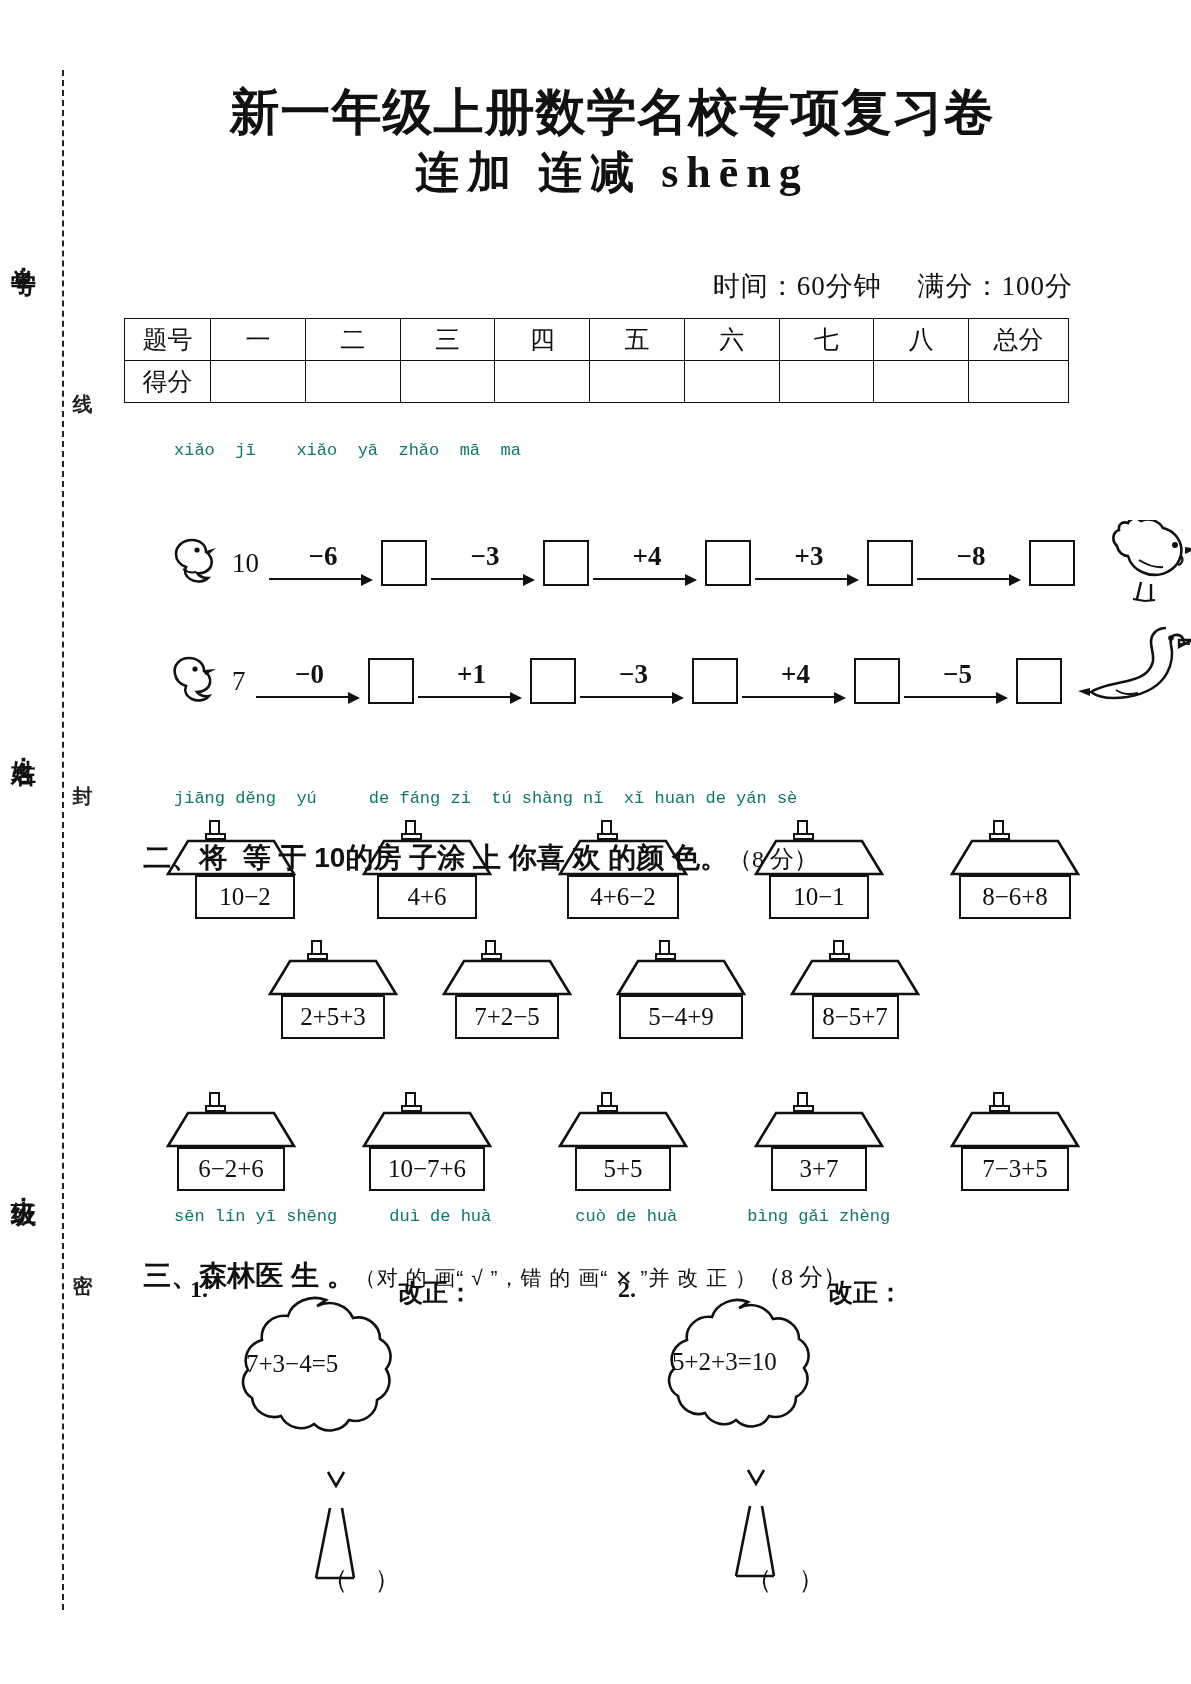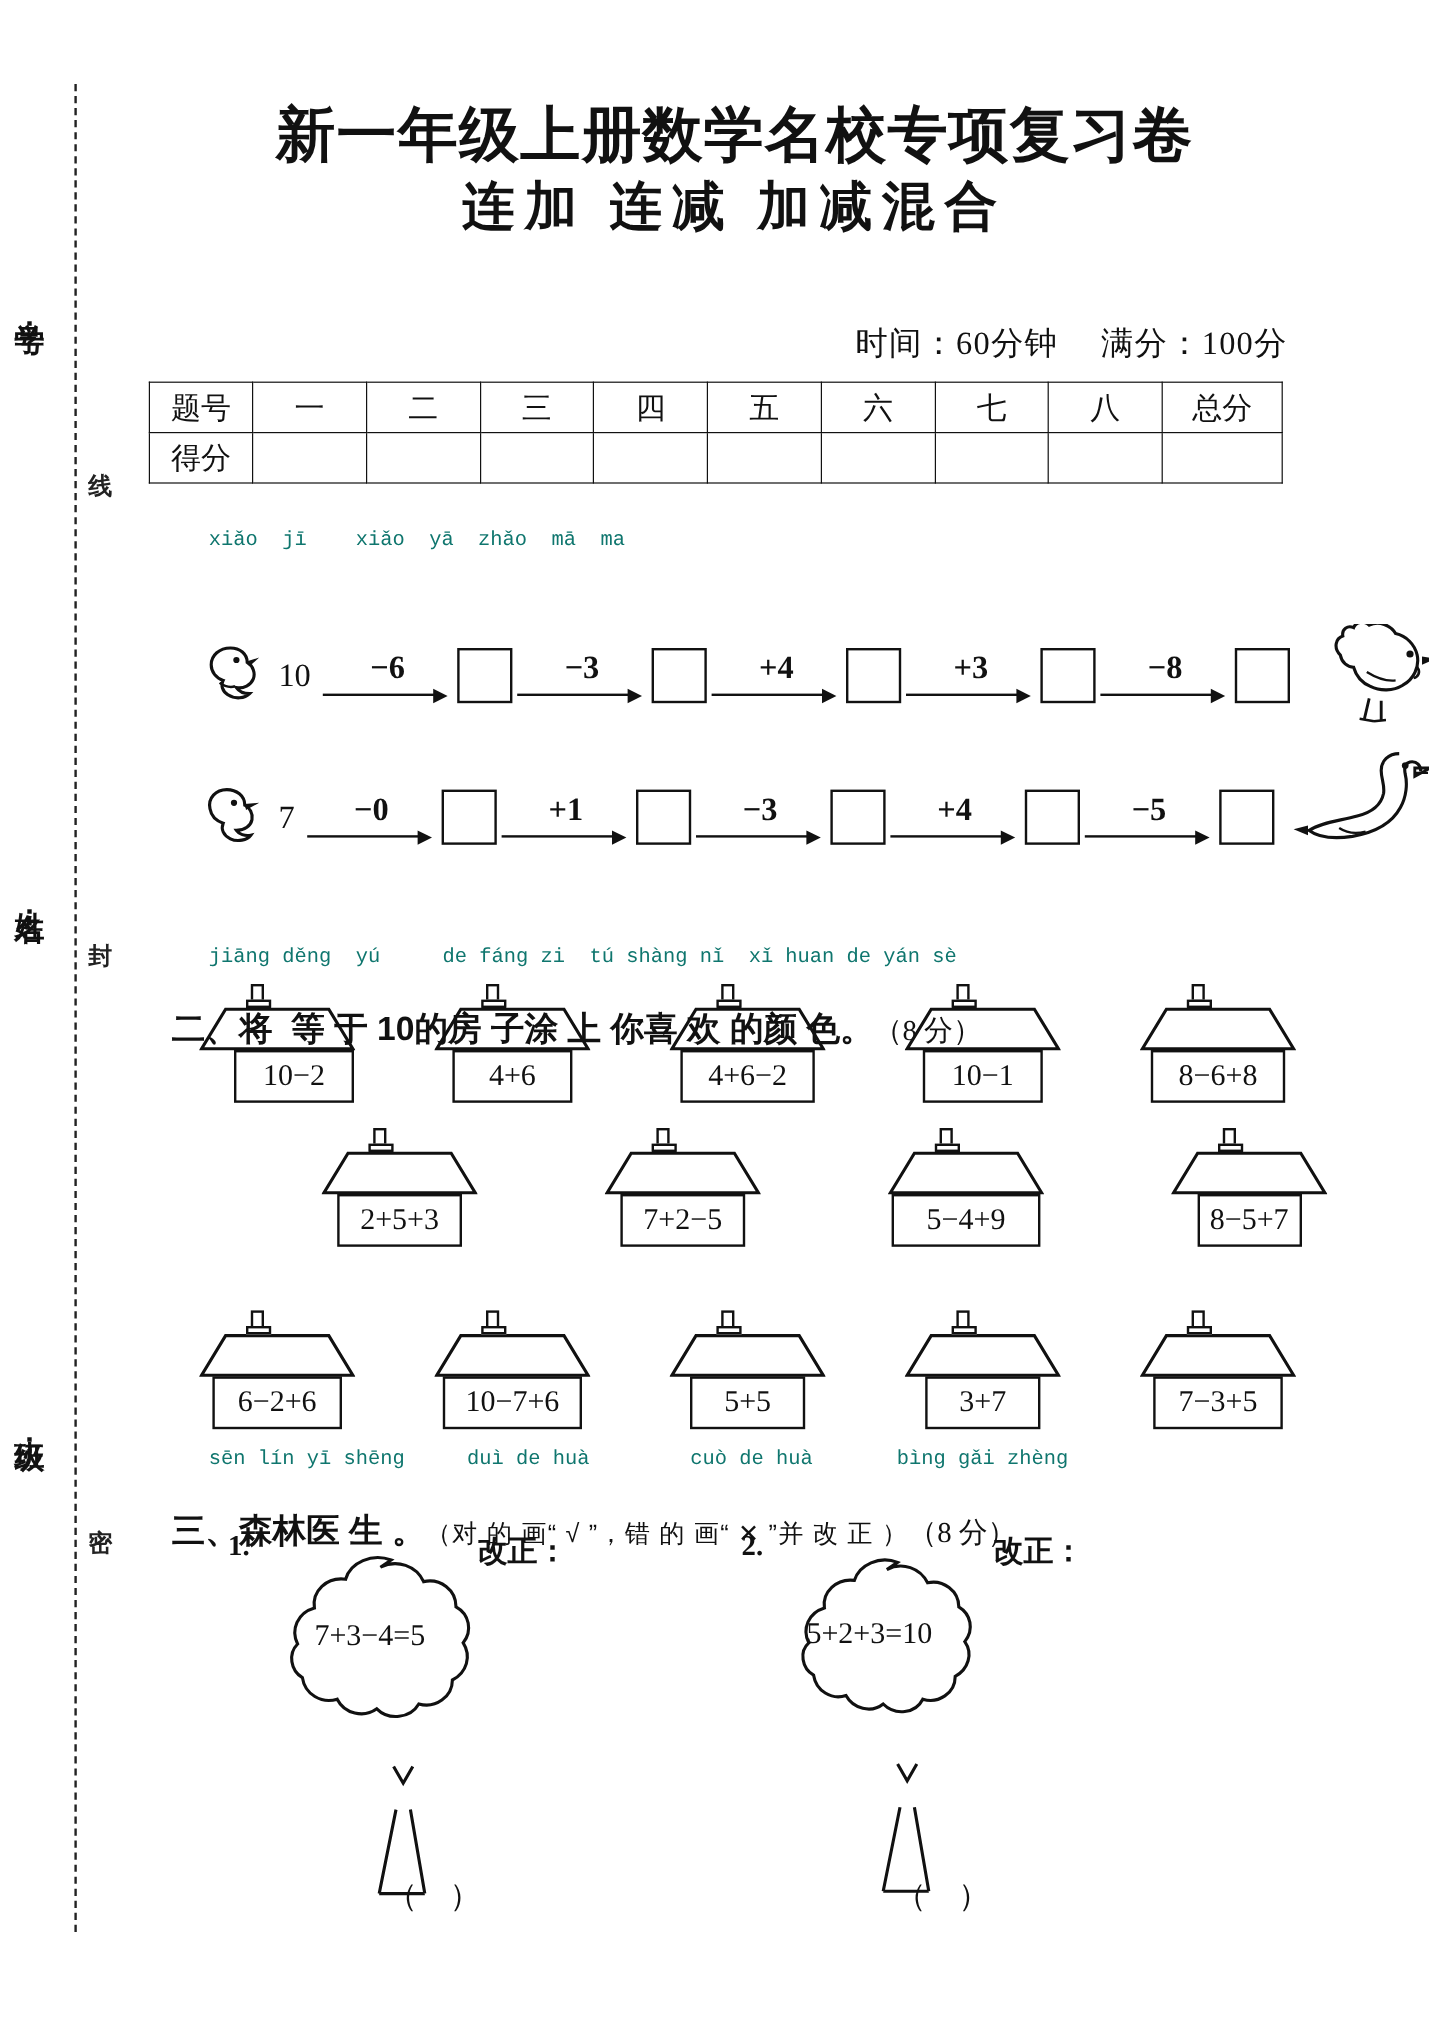--- a/index.html
+++ b/index.html
@@ -145,21 +145,21 @@
   <div class="seal-label seal-big" style="top:250px;">学号：</div>
   <div class="seal-label seal-big" style="top:740px;">姓名：</div>
   <div class="seal-label seal-big" style="top:1180px;">班级：</div>
   <div class="seal-label seal-small" style="top:378px;">线</div>
   <div class="seal-label seal-small" style="top:770px;">封</div>
   <div class="seal-label seal-small" style="top:1258px;">密</div>
 </div>
 
 <div class="title-wrap">
   <div class="title-main">新一年级上册数学名校专项复习卷</div>
-  <div class="title-sub">连加  连减  加减混合</div>
+  <div class="title-sub">连加  连减  shēng</div>
 </div>
 
 <div class="meta-line">
   <span>时间：60分钟</span>
   <span>满分：100分</span>
 </div>
 
 <table class="score-table">
   <tbody>
       <tr>
@@ -344,21 +344,21 @@
     <div class="chimney-base"></div>
     <div class="roof">
       <svg width="130" height="40" viewBox="0 0 130 40">
           <polygon points="22,4 108,4 128,37 2,37" fill="none" stroke="#111" stroke-width="2.6"></polygon>
         </svg>
     </div>
     <div class="box" style="width:112px;">8−6+8</div>
   </div>
 </div>
 
-<div class="house-row" style="left:268px; top:940px; gap:106px;justify-content:space-between;">
+<div class="house-row" style="left:268px; top:940px; gap:44px;justify-content:space-between;">
   <div class="house">
     <div class="chimney"></div>
     <div class="chimney-base"></div>
     <div class="roof">
       <svg width="130" height="40" viewBox="0 0 130 40">
           <polygon points="22,4 108,4 128,37 2,37" fill="none" stroke="#111" stroke-width="2.6"></polygon>
         </svg>
     </div>
     <div class="box" style="width:104px;">2+5+3</div>
   </div>
@@ -453,21 +453,21 @@
     <span>三、森林医 生 。</span><span class="tiny">（对 的 画“ √ ”，错 的 画“ ✕ ”并 改 正 ）</span><span class="pts">（8 分）</span>
   </div>
 </div>
 
 <div class="tree-block" style="left:170px; top:1272px; width:480px; height:310px;">
   <div class="idx-num" style="left:20px; top:4px;">1.</div>
   <div class="fix-label" style="left:228px; top:4px;">改正：</div>
   <svg style="position:absolute; left:50px; top:16px;" width="220" height="200" viewBox="0 0 220 200">
     <path d="M106 12 c-16 -6 -34 2 -38 16 c-16 -2 -28 10 -26 24 c-14 4 -20 18 -14 30 c-8 8 -6 22 4 28 c2 14 16 22 29 18 c6 12 22 16 33 8 c10 10 28 8 35 -4 c14 4 28 -6 28 -20 c12 -6 16 -20 9 -31 c8 -10 5 -24 -6 -30 c0 -14 -13 -24 -27 -21 c-6 -13 -22 -19 -36 -12 z" fill="none" stroke="#111" stroke-width="2.6"></path>
   </svg>
-  <div class="tree-eq" style="left:92px; top:78px;">7+3−4=5</div>
+  <div class="tree-eq" style="left:76px; top:78px;">7+3−4=5</div>
   <svg style="position:absolute; left:128px; top:198px;" width="74" height="110" viewBox="0 0 74 110">
     <path d="M30 2 l8 14 l8 -14 M18 108 l14 -70 M56 108 l-12 -70 M18 108 l38 0" fill="none" stroke="#111" stroke-width="2.6"></path>
   </svg>
   <div class="paren" style="left:152px; top:290px;">（    ）</div>
 </div>
 
 <div class="tree-block" style="left:606px; top:1272px; width:490px; height:310px;">
   <div class="idx-num" style="left:12px; top:4px;">2.</div>
   <div class="fix-label" style="left:222px; top:4px;">改正：</div>
   <svg style="position:absolute; left:42px; top:20px;" width="210" height="195" viewBox="0 0 210 195">

